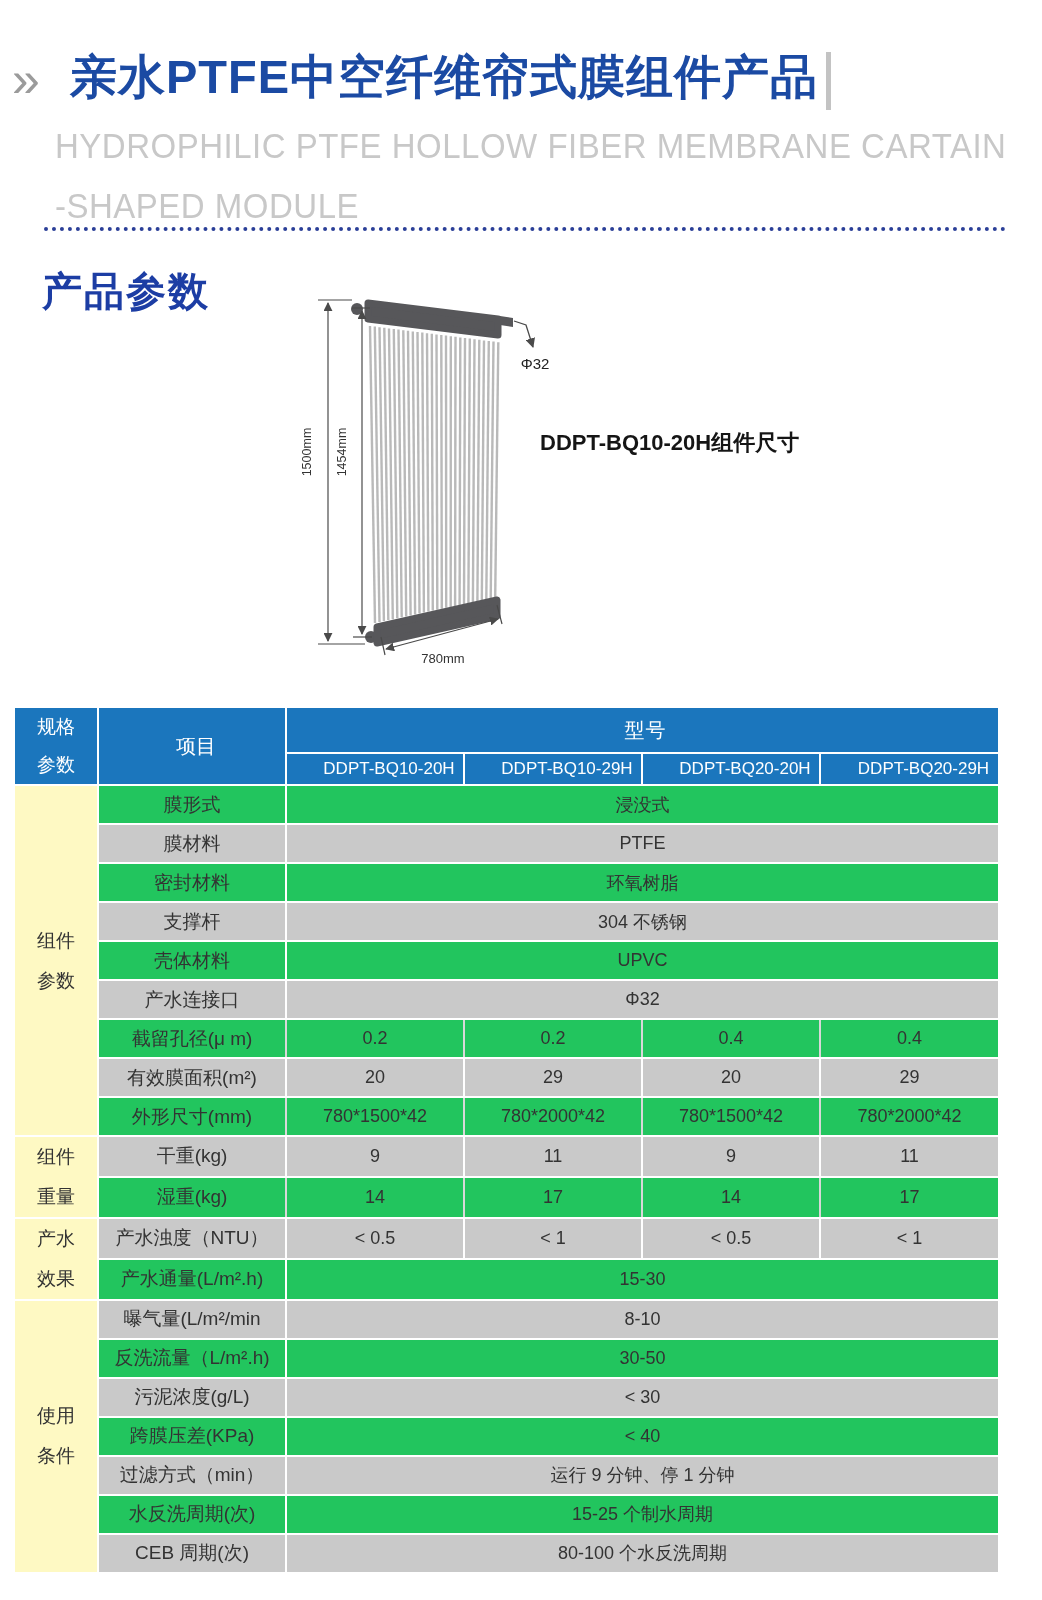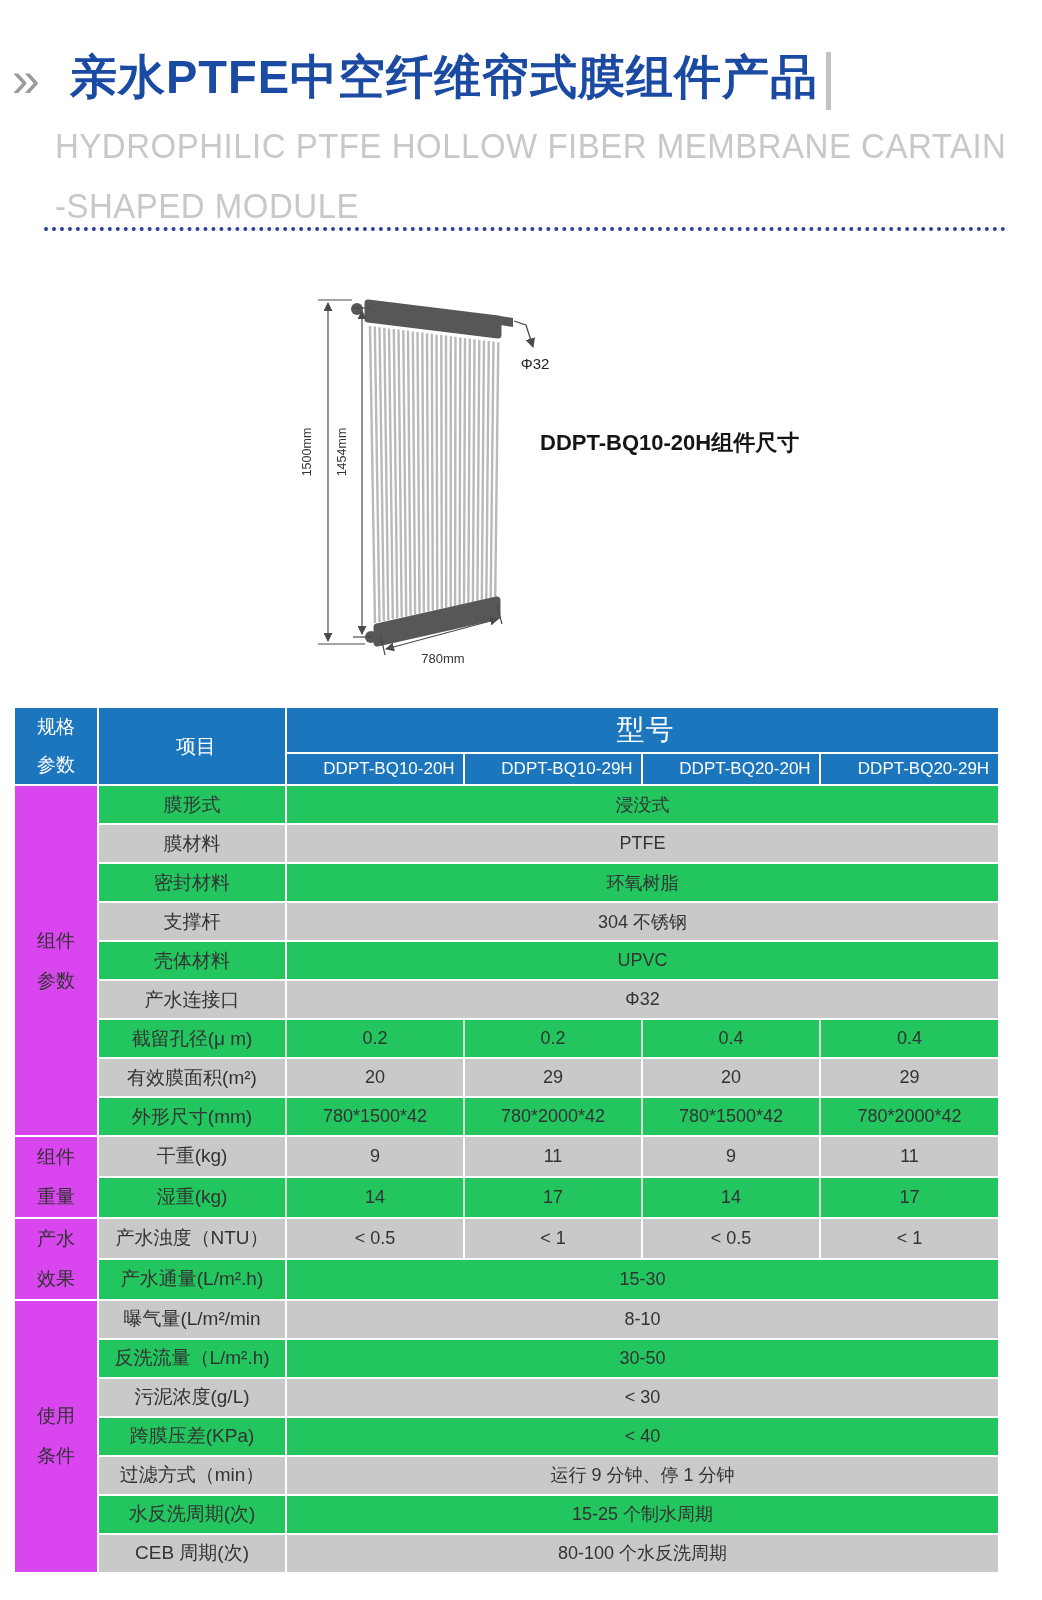--- a/index.html
+++ b/index.html
@@ -24,45 +24,46 @@
                      color:#151515; white-space:nowrap; }
 
   
   table.spec { position:absolute; left:13px; top:706px; width:987px;
                border-collapse:separate; border-spacing:2px; table-layout:fixed;
                font-family:"Liberation Sans","DejaVu Sans",sans-serif; }
   table.spec th, table.spec td { text-align:center; vertical-align:middle; overflow:hidden; }
   th { background:#1b76bd; color:#ffffff; font-weight:400; }
   th.h-corner { font-size:19px; line-height:2.0; }
   th.h-item { font-size:20px;padding-left:8px; }
-  th.h-model-group { height:42px; font-size:28px; letter-spacing:1px;padding-left:6px; }
+  th.h-model-group { height:42px; font-size:20px; letter-spacing:1px;padding-left:6px; }
   th.h-model { height:28px; font-size:17px;padding-left:28px; }
   td { height:37px; color:#333333; font-size:18px; }
   td.lcell { font-size:19px; }
   td.gcell { background:#c9c9c9; font-size:19px; line-height:2.1; color:#333; }
   tr.rg td { background:#c9c9c9;text-align:center; }
   tr.rw td { background:#22c55e; }
-  tr.rw td.gcell, tr.rg td.gcell { background:#d946ef; }
+  tr.rw td.gcell, tr.rg td.gcell { background:#fef9c3; }
   
   tr.rw.vals td + td { box-shadow:-2px 0 0 #d8d8d8; }
 </style>
 </head>
 <body>
 
 <div class="page">
 
   <div class="chevron">»</div>
   <div class="title-cn">亲水PTFE中空纤维帘式膜组件产品</div>
   <div class="title-endbar"></div>
   <div class="title-en">
     <div>HYDROPHILIC PTFE HOLLOW FIBER MEMBRANE CARTAIN</div>
     <div>-SHAPED MODULE</div>
   </div>
   <div class="dotted-sep"></div>
 
+  <div class="section-heading">产品参数</div>
 
   <svg class="diagram-svg" viewBox="0 0 300 395" xmlns="http://www.w3.org/2000/svg">
     <defs>
       <marker id="arr" viewBox="0 0 10 10" refX="9" refY="5" markerWidth="7.5" markerHeight="7.5" orient="auto-start-reverse">
         <path d="M0,0 L10,5 L0,10 z" fill="#4a4a4a"></path>
       </marker>
     </defs>
 
     <g id="fibers">
         <line x1="90.0" y1="41.0" x2="95.0" y2="338.0" stroke="#b9b9b9" stroke-width="2.4"></line>

